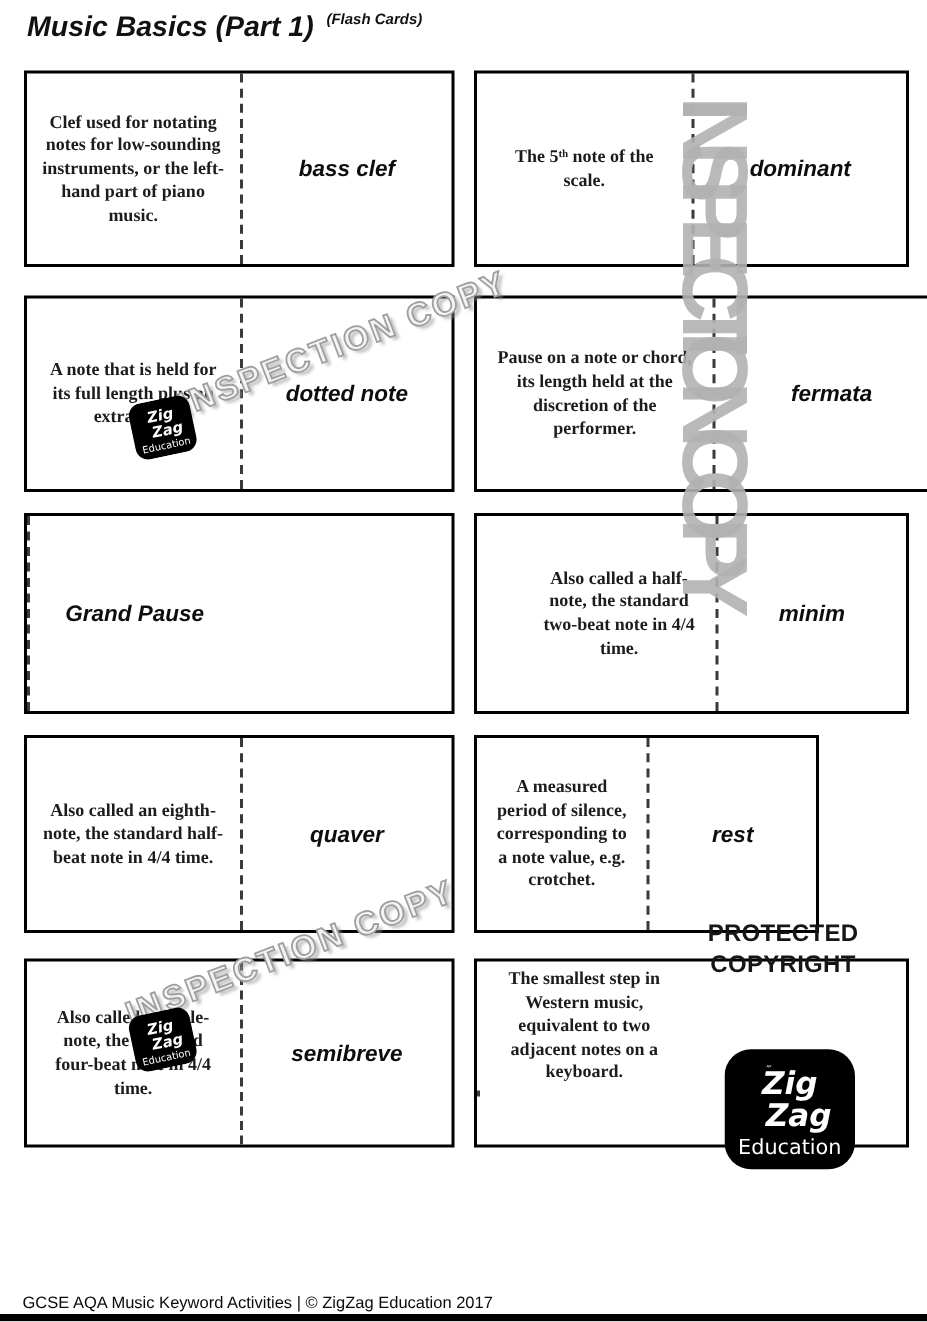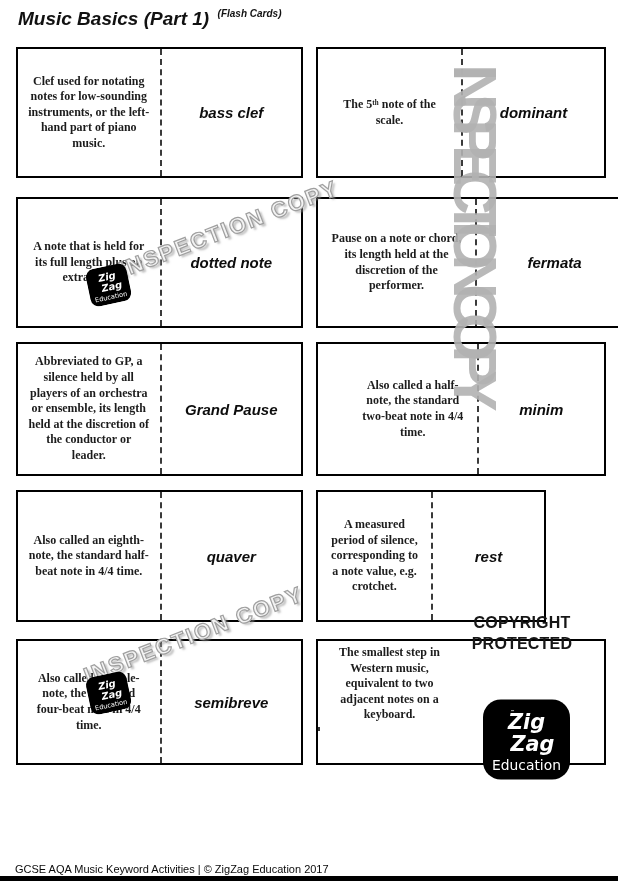--- a/index.html
+++ b/index.html
@@ -94,21 +94,20 @@
     </div>
 
     <div class="card">
       <div class="half def">Pause on a note or chord, its length held at the discretion of the performer.</div>
       <div class="half term-half">
         <span class="term">fermata</span>
       </div>
     </div>
 
     <div class="card">
-      <div class="half def">Abbreviated to GP, a silence held by all players of an orchestra or ensemble, its length held at the discretion of the conductor or leader.</div>
       <div class="half term-half">
         <span class="term">Grand Pause</span>
       </div>
     </div>
 
     <div class="card">
       <div class="half def">Also called a half-note, the standard two-beat note in 4/4 time.</div>
       <div class="half term-half">
         <span class="term">minim</span>
       </div>
@@ -141,22 +140,22 @@
         <span class="term"></span>
       </div>
     </div>
   </div>
 
   <div class="wm-vertical">INSPECTION COPY</div>
   <div class="wm-diag d1">INSPECTION COPY</div>
   <div class="wm-diag d2">INSPECTION COPY</div>
 
   <div class="copyright">
+    <div>PROTECTED</div>
     <div>COPYRIGHT</div>
-    <div>PROTECTED</div>
   </div>
 
   <div class="logo small1">
     <svg width="42" height="38" viewBox="0 0 88 81">
       <rect width="88" height="81" rx="18" fill="#000"></rect>
       <text x="44" y="30" text-anchor="middle" fill="#fff" font-size="21" font-weight="bold" font-style="italic" font-family="DejaVu Sans, sans-serif">Zig</text>
       <text x="50" y="52" text-anchor="middle" fill="#fff" font-size="21" font-weight="bold" font-style="italic" font-family="DejaVu Sans, sans-serif">Zag</text>
       <text x="44" y="71" text-anchor="middle" fill="#fff" font-size="14" font-family="DejaVu Sans, sans-serif">Education</text>
     </svg>
   </div>

